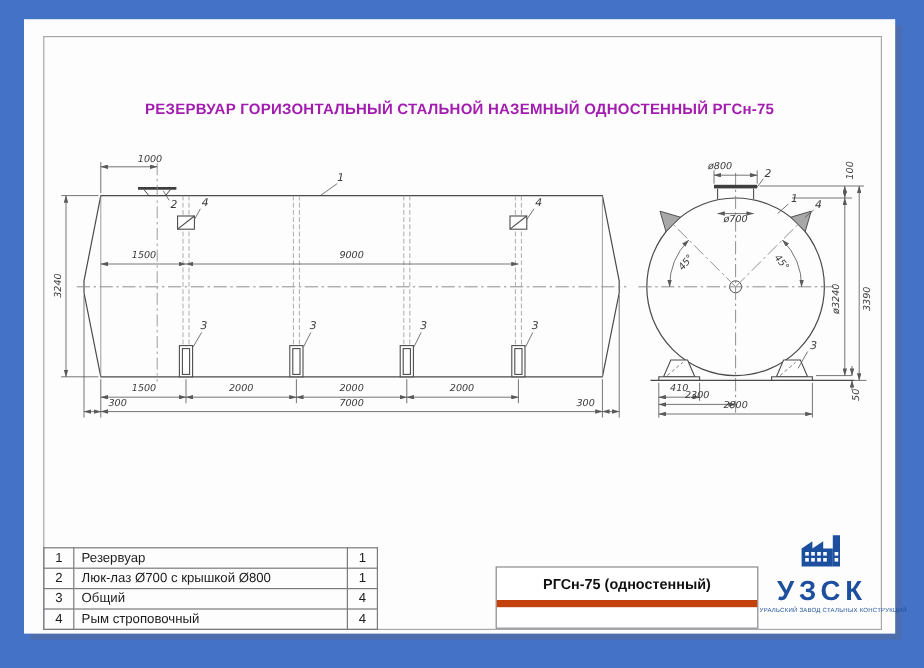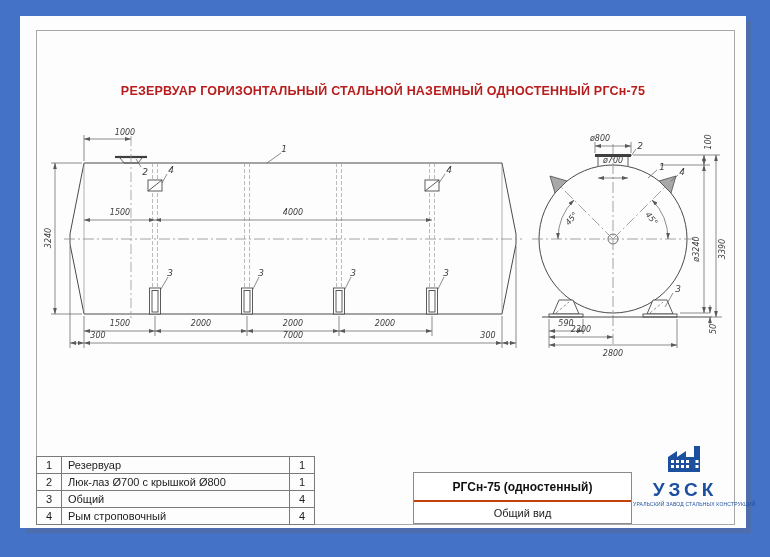--- a/index.html
+++ b/index.html
@@ -3,42 +3,42 @@
 <meta charset="utf-8">
 <style>
   html,body{margin:0;padding:0;}
   body{width:770px;height:557px;background:#4372c7;position:relative;overflow:hidden;
        font-family:"Liberation Sans",sans-serif;}
   .sheet{position:absolute;left:20px;top:16px;width:726px;height:512px;background:#fdfdfd;
          box-shadow:5px 5px 0 rgba(90,105,140,.45);}
   .frame{position:absolute;left:16px;top:14px;width:697px;height:493px;border:1px solid #a8a8ac;}
   .draw-svg{position:absolute;left:0;top:0;}
   .t-title{position:absolute;left:0;right:0;top:68px;text-align:center;
-           font-weight:bold;font-size:12.5px;color:#b91c1c;letter-spacing:.2px;}
+           font-weight:bold;font-size:12.5px;color:#a21caf;letter-spacing:.2px;}
   .lbl{position:absolute;font:italic 8px "DejaVu Sans",sans-serif;color:#3c3c3c;
        transform:translate(-50%,-50%);white-space:nowrap;line-height:1;}
   .lbl.rot{transform:translate(-50%,-50%) rotate(-90deg);}
   .lbl.rneg{transform:translate(-50%,-50%) rotate(-50deg);}
   .lbl.rpos{transform:translate(-50%,-50%) rotate(50deg);}
   .lbl.co{font-size:9px;}
   
   .parts{position:absolute;left:16px;top:440px;width:279px;height:67px;border-collapse:collapse;}
   .parts td{border:1px solid #7a7a7e;font-size:11px;color:#1d1d1d;padding:0 6px;height:16px;}
   .parts td.c{text-align:center;width:24px;padding:0;}
   .parts td.n{width:auto;}
   
   .tblock{position:absolute;left:393px;top:456px;width:217px;height:50px;border:1px solid #8a8a8e;
           background:#fff;}
-  .tblock .r1{height:27px;border-bottom:2px solid #c2410c;display:flex;align-items:center;
+  .tblock .r1{height:27px;border-bottom:6px solid #c2410c;display:flex;align-items:center;
               justify-content:center;font-weight:bold;font-size:12px;color:#111;}
   .tblock .r2{height:22px;display:flex;align-items:center;justify-content:center;
               font-size:11px;color:#222;}
   
   .logo{position:absolute;left:613px;top:428px;width:104px;text-align:center;}
-  .logo .abbr{font-weight:bold;font-size:19px;color:#1d4f9f;letter-spacing:4px;line-height:1;
+  .logo .abbr{font-weight:bold;font-size:23px;color:#1d4f9f;letter-spacing:4px;line-height:1;
               margin-top:2px;font-family:"Liberation Sans",sans-serif;}
   .logo .tag{font-size:5px;color:#1d4f9f;letter-spacing:.2px;white-space:nowrap;margin-top:2px;}
 </style>
 </head>
 <body>
 
 <div class="sheet">
   <div class="frame"></div>
 
   <div class="t-title">РЕЗЕРВУАР ГОРИЗОНТАЛЬНЫЙ СТАЛЬНОЙ НАЗЕМНЫЙ ОДНОСТЕННЫЙ РГСн-75</div>
@@ -171,49 +171,49 @@
         <path d="M529,303 V332 M563,303 V318 M657,303 V332"></path>
         <path d="M529,315 H563" marker-start="url(#ar)" marker-end="url(#ar)"></path>
         <path d="M529,321 H593" marker-start="url(#ar)" marker-end="url(#ar)"></path>
         <path d="M529,329 H657" marker-start="url(#ar)" marker-end="url(#ar)"></path>
       </g>
     </g>
   </svg>
 
   <span class="lbl" style="left:105px;top:117px">1000</span>
   <span class="lbl" style="left:100px;top:197px">1500</span>
-  <span class="lbl" style="left:273px;top:197px">4000</span>
+  <span class="lbl" style="left:273px;top:197px">9000</span>
   <span class="lbl rot" style="left:29px;top:222px">3240</span>
   <span class="lbl" style="left:100px;top:308px">1500</span>
   <span class="lbl" style="left:181px;top:308px">2000</span>
   <span class="lbl" style="left:273px;top:308px">2000</span>
   <span class="lbl" style="left:365px;top:308px">2000</span>
   <span class="lbl" style="left:78px;top:320px">300</span>
   <span class="lbl" style="left:273px;top:320px">7000</span>
   <span class="lbl" style="left:468px;top:320px">300</span>
 
   <span class="lbl co" style="left:264px;top:133px">1</span>
   <span class="lbl co" style="left:125px;top:156px">2</span>
   <span class="lbl co" style="left:151px;top:154px">4</span>
   <span class="lbl co" style="left:429px;top:154px">4</span>
   <span class="lbl co" style="left:150px;top:257px">3</span>
   <span class="lbl co" style="left:241px;top:257px">3</span>
   <span class="lbl co" style="left:333px;top:257px">3</span>
   <span class="lbl co" style="left:426px;top:257px">3</span>
 
   <span class="lbl" style="left:580px;top:123px">ø800</span>
-  <span class="lbl" style="left:593px;top:145px">ø700</span>
+  <span class="lbl" style="left:593px;top:167px">ø700</span>
   <span class="lbl rot" style="left:689px;top:126px">100</span>
   <span class="lbl rot" style="left:677px;top:233px">ø3240</span>
   <span class="lbl rot" style="left:703px;top:233px">3390</span>
   <span class="lbl rneg" style="left:552px;top:203px">45°</span>
   <span class="lbl rpos" style="left:631px;top:203px">45°</span>
-  <span class="lbl" style="left:546px;top:308px">590</span>
+  <span class="lbl" style="left:546px;top:308px">410</span>
   <span class="lbl" style="left:561px;top:314px">2300</span>
-  <span class="lbl" style="left:593px;top:338px">2800</span>
+  <span class="lbl" style="left:593px;top:322px">2800</span>
   <span class="lbl rot" style="left:694px;top:313px">50</span>
 
   <span class="lbl co" style="left:620px;top:130px">2</span>
   <span class="lbl co" style="left:642px;top:151px">1</span>
   <span class="lbl co" style="left:662px;top:156px">4</span>
   <span class="lbl co" style="left:658px;top:273px">3</span>
 
   <table class="parts">
     <tbody>
         <tr>
@@ -234,21 +234,20 @@
     <tr>
       <td class="c">4</td>
       <td class="n">Рым строповочный</td>
       <td class="c">4</td>
     </tr>
   </tbody>
     </table>
 
   <div class="tblock">
     <div class="r1">РГСн-75 (одностенный)</div>
-    <div class="r2">Общий вид</div>
   </div>
 
   <div class="logo">
     <svg width="38" height="30" viewBox="0 0 38 30">
       <path d="M28,2 h6 v26 h-6 Z" fill="#1d4f9f"></path>
       <path d="M2,13 L11,7 V13 L20,7 V13 H28 V28 H2 Z" fill="#1d4f9f"></path>
       <g fill="#fff">
         <rect x="5" y="16" width="3" height="3"></rect>
           <rect x="10" y="16" width="3" height="3"></rect>
         <rect x="15" y="16" width="3" height="3"></rect>

